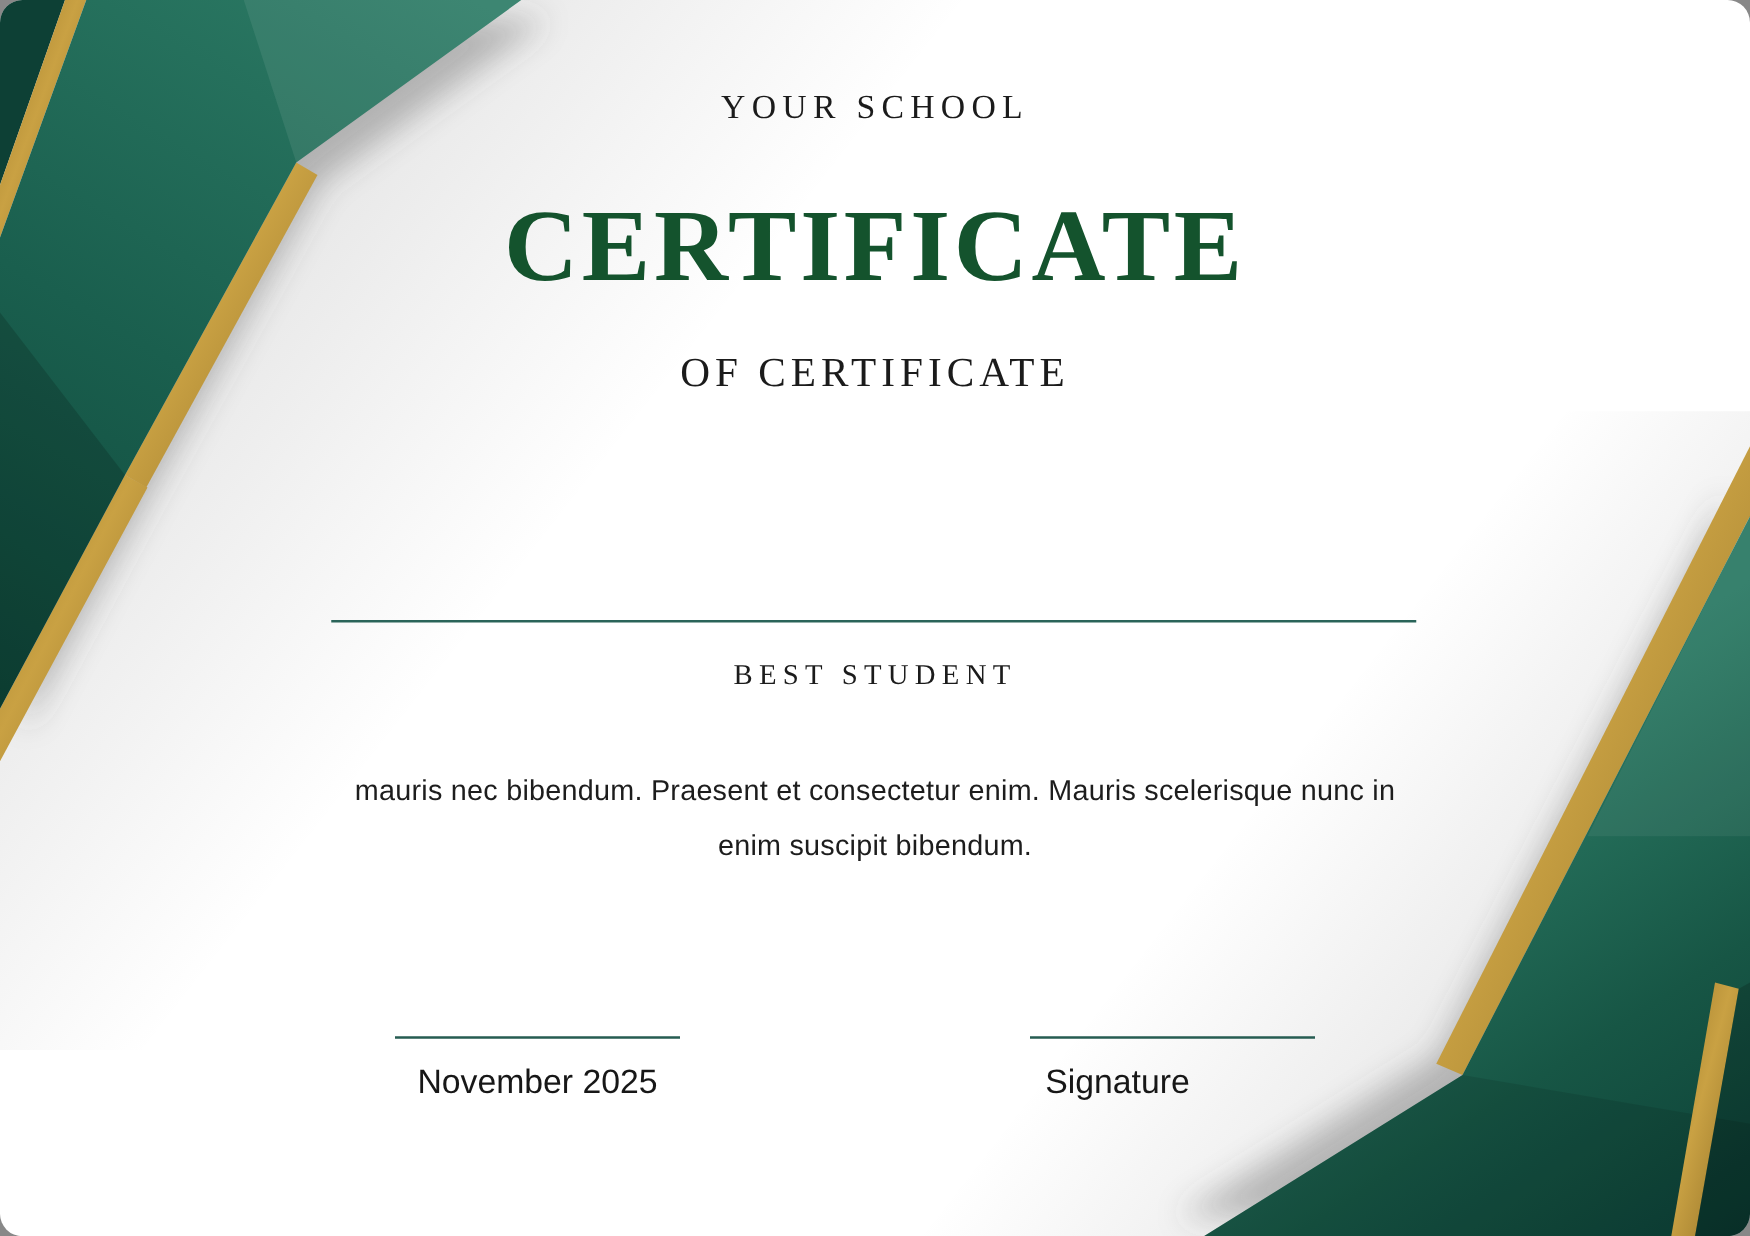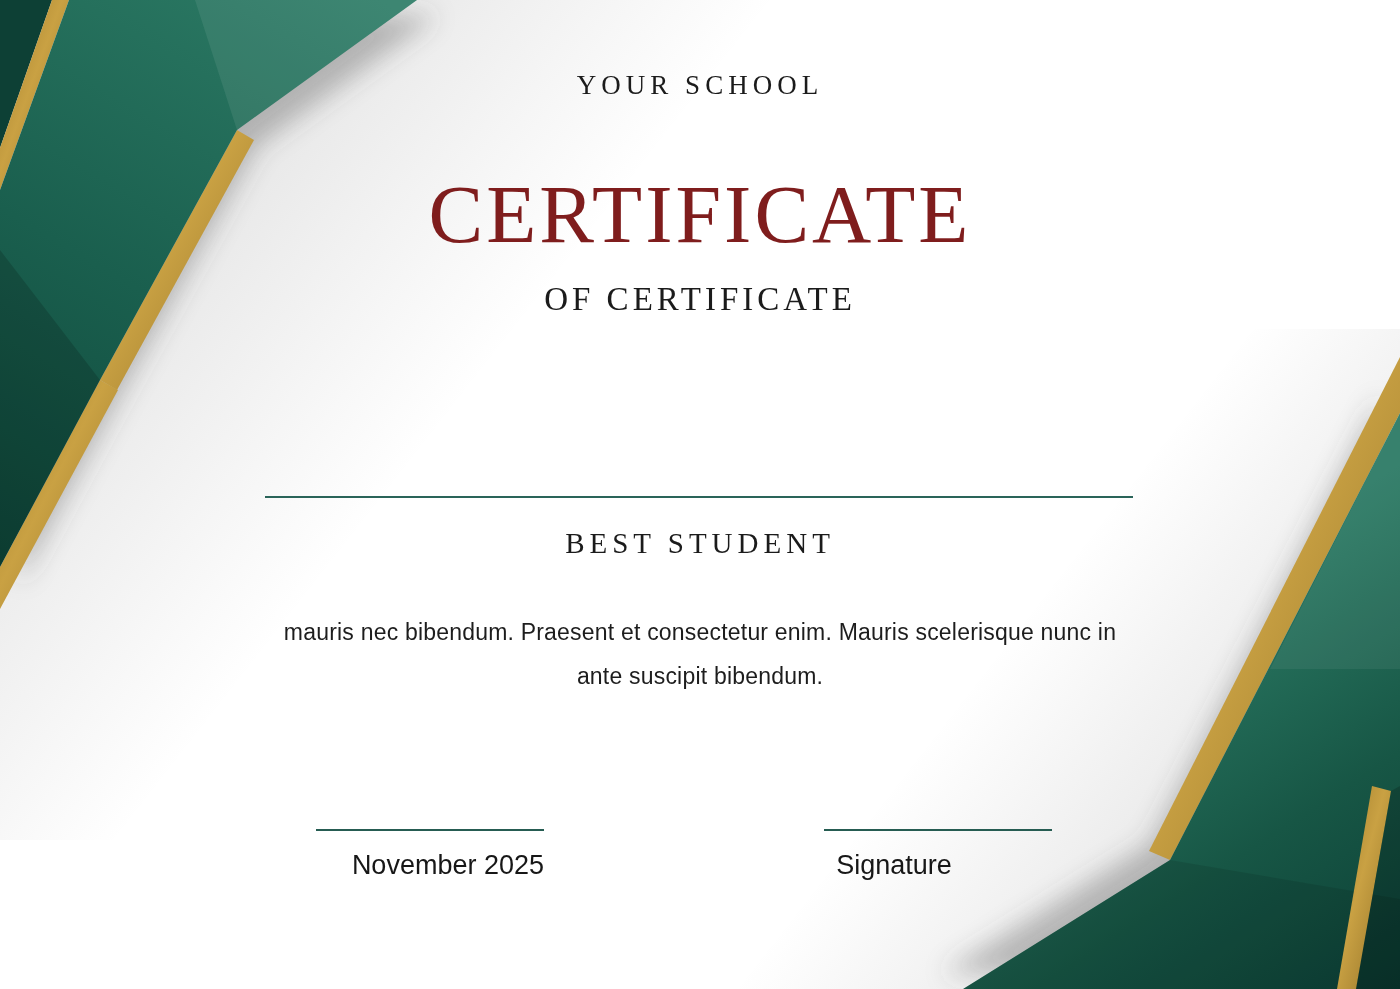--- a/index.html
+++ b/index.html
@@ -3,47 +3,48 @@
 <meta charset="utf-8">
 <style>
   html,body{margin:0;padding:0;background:#888;}
   .certificate{
     position:relative;
     width:1400px;height:989px;
     background:#ffffff;
     overflow:hidden;
     font-family:"Liberation Serif", serif;
     color:#1c1c1c;
+    border-radius:18px;
   }
   
   .wash{position:absolute;z-index:0;pointer-events:none;}
   .wash-tl{left:0;top:0;width:780px;height:840px;
     background:linear-gradient(128deg, rgba(70,70,70,0.16) 18%, rgba(255,255,255,0) 54%);}
   .wash-br{right:0;bottom:0;width:720px;height:660px;
     background:linear-gradient(308deg, rgba(70,70,70,0.16) 18%, rgba(255,255,255,0) 54%);}
   svg.decor{position:absolute;z-index:1;overflow:visible;pointer-events:none;}
   .decor-tl{left:0;top:0;}
   .decor-br{left:940px;top:339px;}
 
   .txt{position:absolute;left:50%;transform:translateX(-50%);z-index:2;white-space:nowrap;text-align:center;}
   .school{top:70px;font-size:27px;letter-spacing:5px;color:#1b1b1b;}
-  .title{top:174px;font-size:82px;letter-spacing:3px;line-height:1;color:#7f1d1d;}
+  .title{top:156px;font-size:82px;letter-spacing:3px;line-height:1;color:#14532d;font-weight:bold;}
   .subtitle{top:281px;font-size:33px;letter-spacing:4px;color:#1b1b1b;}
   .recipient{top:376px;font-size:82px;line-height:1.2;
     font-family:"DejaVu Serif", serif;font-style:italic;color:#101010;}
-  .award{top:527px;font-size:29px;letter-spacing:5px;color:#1b1b1b;}
+  .award{top:527px;font-size:23px;letter-spacing:5px;color:#1b1b1b;}
   .body-text{top:610px;font-family:"Liberation Sans", sans-serif;
     font-size:23px;line-height:44px;color:#1d1d1d;letter-spacing:0.2px;}
   .rule{position:absolute;z-index:2;height:2px;background:#265c52;}
   .rule-name{left:265px;top:496px;width:868px;background:#2a6459;}
   .rule-date{left:316px;top:829px;width:228px;}
   .rule-sig{left:824px;top:829px;width:228px;}
   .sign-label{position:absolute;z-index:2;top:850px;width:228px;text-align:center;
     font-family:"Liberation Sans", sans-serif;font-size:27px;color:#171717;}
-  .date-label{left:316px;text-align:right;}
+  .date-label{left:316px;}
   .sig-label{left:780px;}
 </style>
 </head>
 <body>
 
 <div class="certificate">
 
   <div class="wash wash-tl"></div>
   <div class="wash wash-br"></div>
 
@@ -91,21 +92,21 @@
   </svg>
 
   <div class="txt school">YOUR SCHOOL</div>
   <div class="txt title">CERTIFICATE</div>
   <div class="txt subtitle">OF CERTIFICATE</div>
   <div class="rule rule-name"></div>
   <div class="txt award">BEST STUDENT</div>
 
   <div class="txt body-text">
     <div>mauris nec bibendum. Praesent et consectetur enim. Mauris scelerisque nunc in</div>
-    <div>ante suscipit bibendum.</div>
+    <div>enim suscipit bibendum.</div>
   </div>
 
   <div class="rule rule-date"></div>
   <div class="rule rule-sig"></div>
   <div class="sign-label date-label">November 2025</div>
   <div class="sign-label sig-label">Signature</div>
 
 </div>
 
 </body></html>

